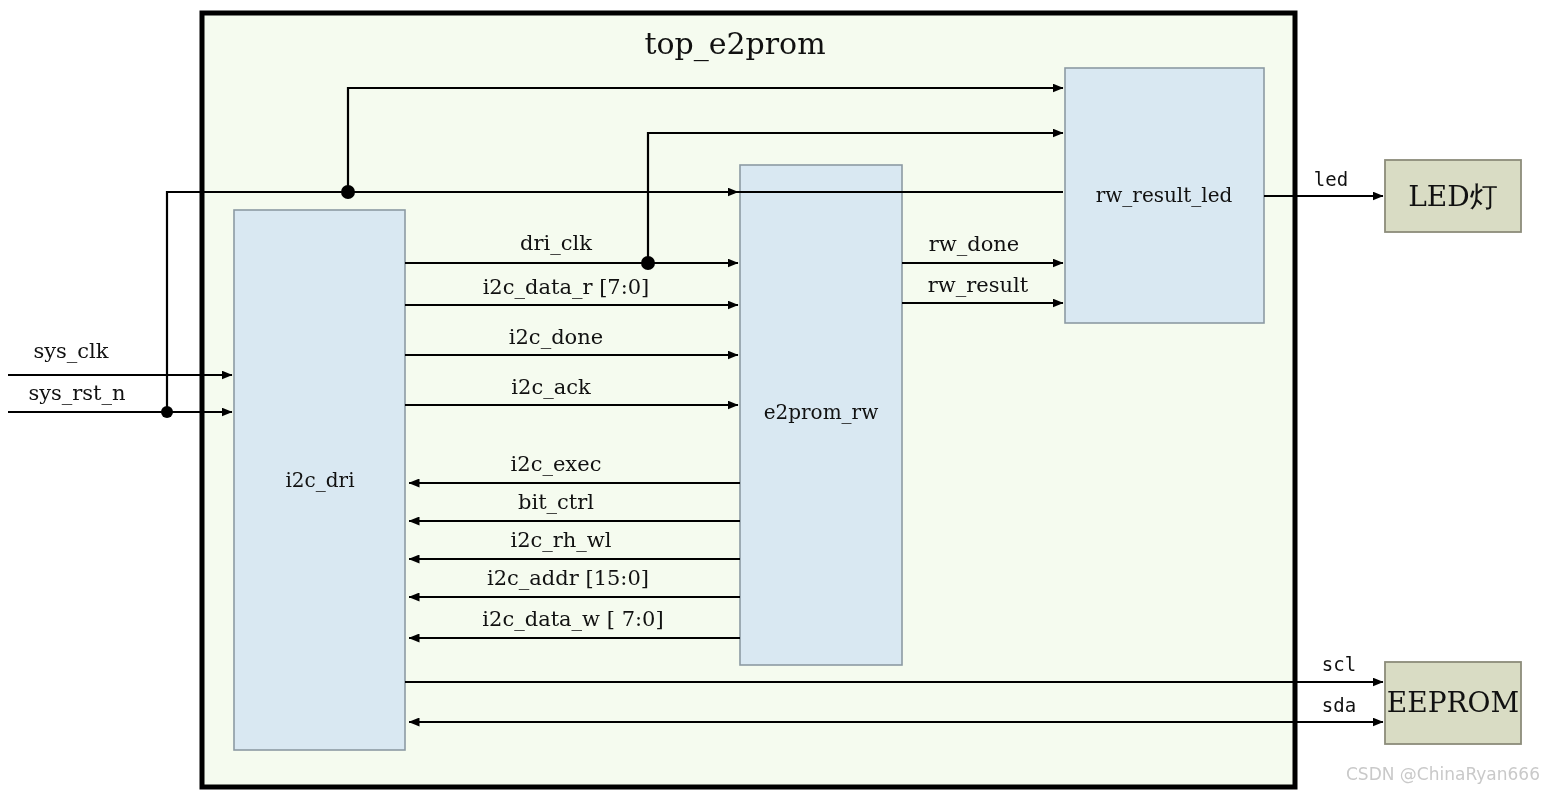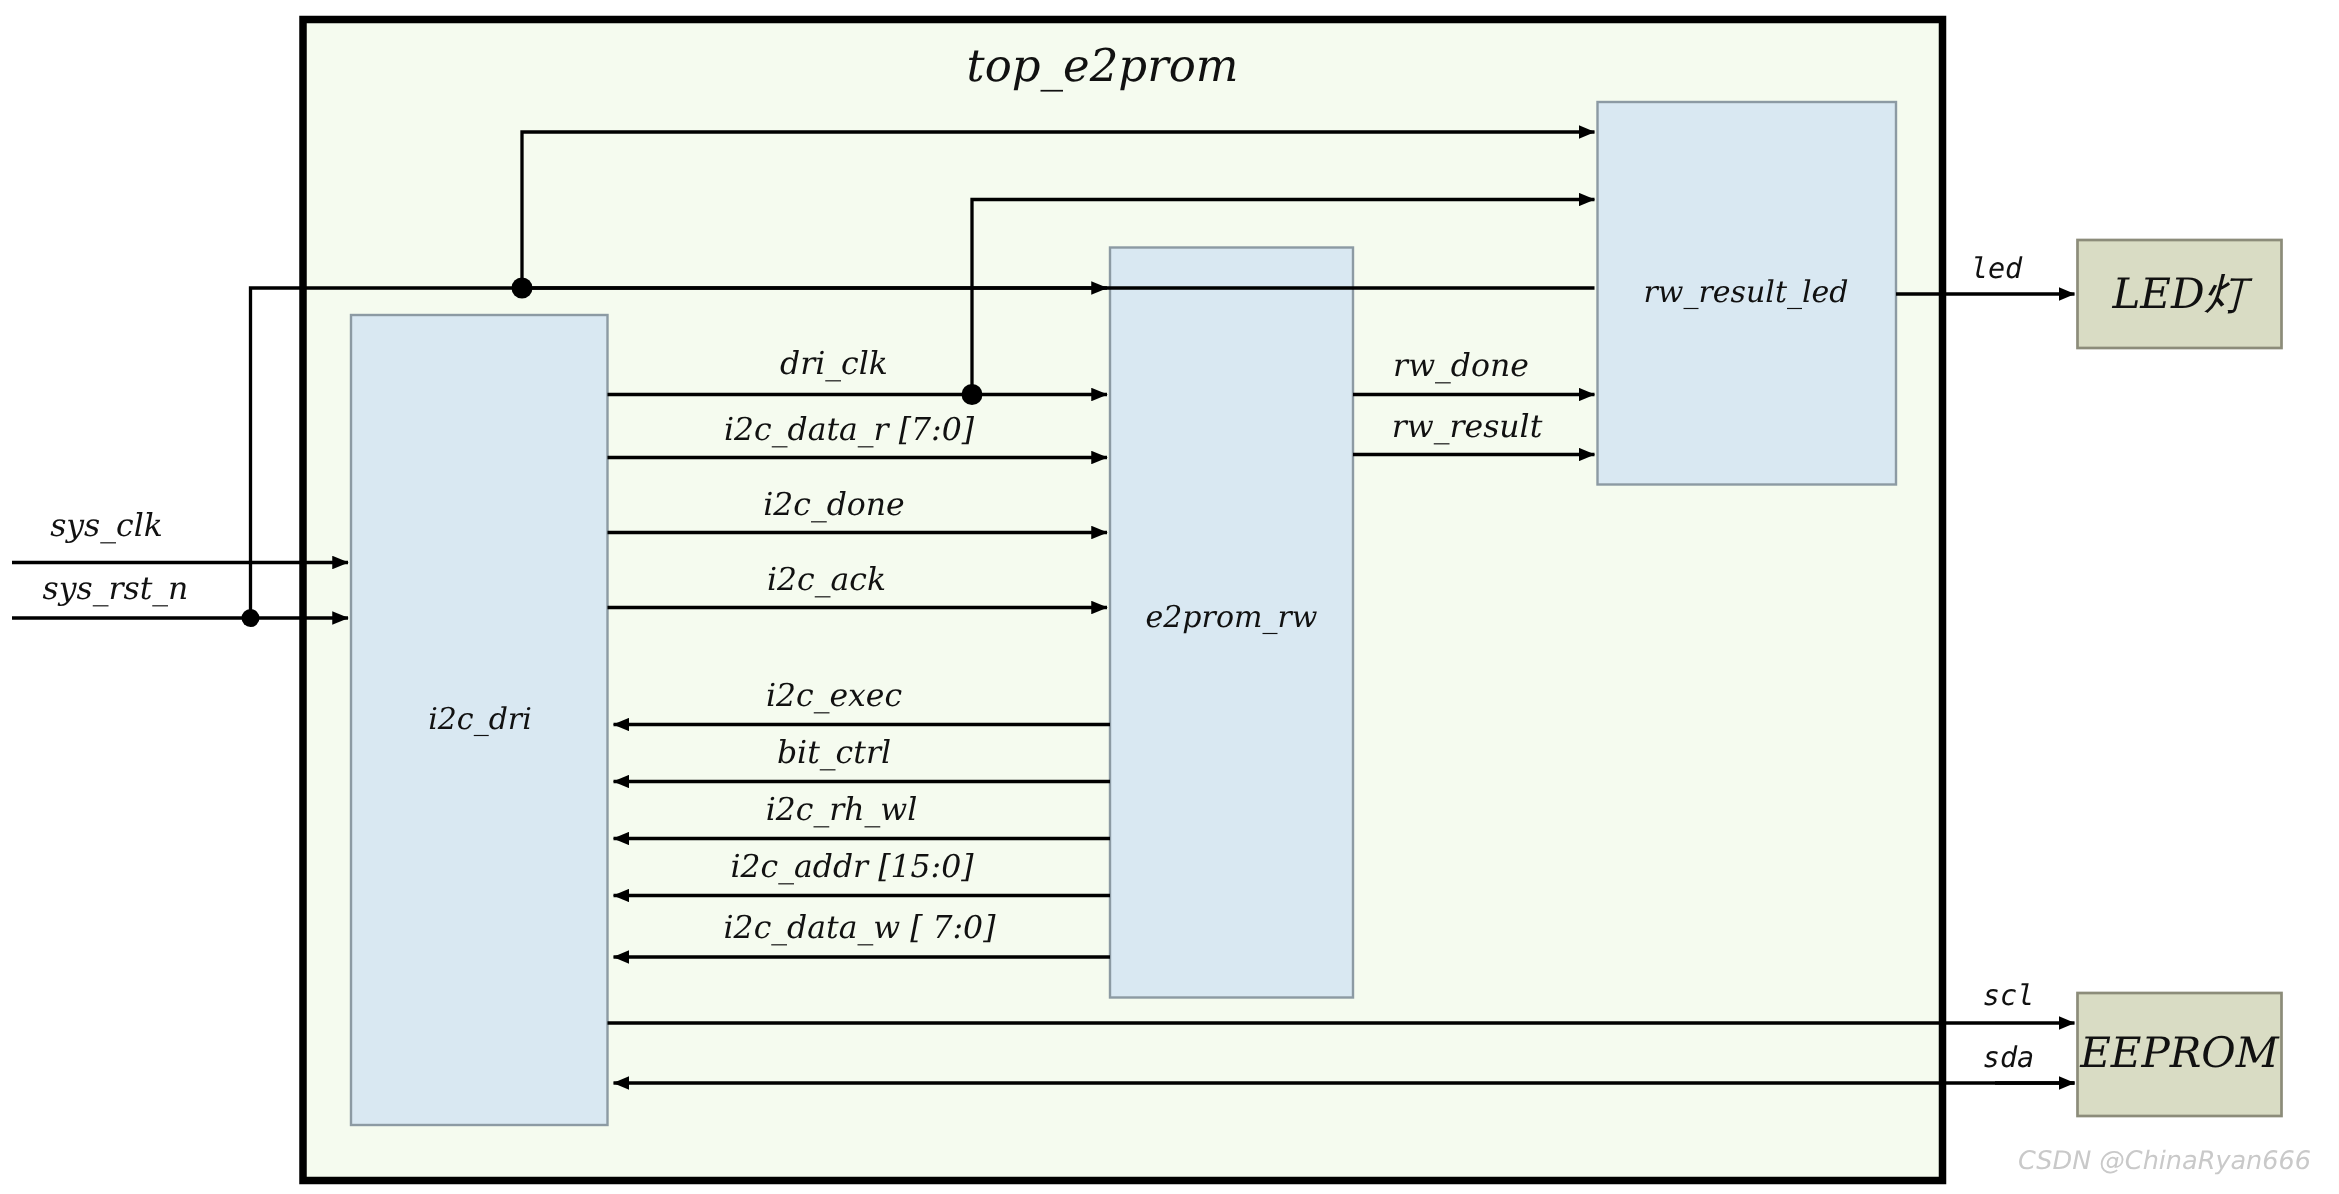--- a/index.html
+++ b/index.html
@@ -1,18 +1,18 @@
 <!DOCTYPE html>
 <html><head>
 <meta charset="utf-8">
 <style>
   html,body{margin:0;padding:0;background:#ffffff;}
   body{width:1559px;height:796px;position:relative;overflow:hidden;
        font-family:"DejaVu Serif", serif;}
-  #stage{position:absolute;left:0;top:0;width:1559px;height:796px;font-style:italic;}
+  #stage{position:absolute;left:0;top:0;width:1559px;height:796px;}
   svg#diagram{position:absolute;left:0;top:0;width:1559px;height:796px;}
   .lbl{font-family:"DejaVu Serif", serif;fill:#111111;}
   .mono{font-family:"DejaVu Sans Mono", monospace;fill:#111111;}
   .wm{font-family:"DejaVu Sans", sans-serif;fill:#c9c9c9;}
   text{dominant-baseline:middle;}
 </style>
 </head>
 <body>
 
 <div id="stage">

